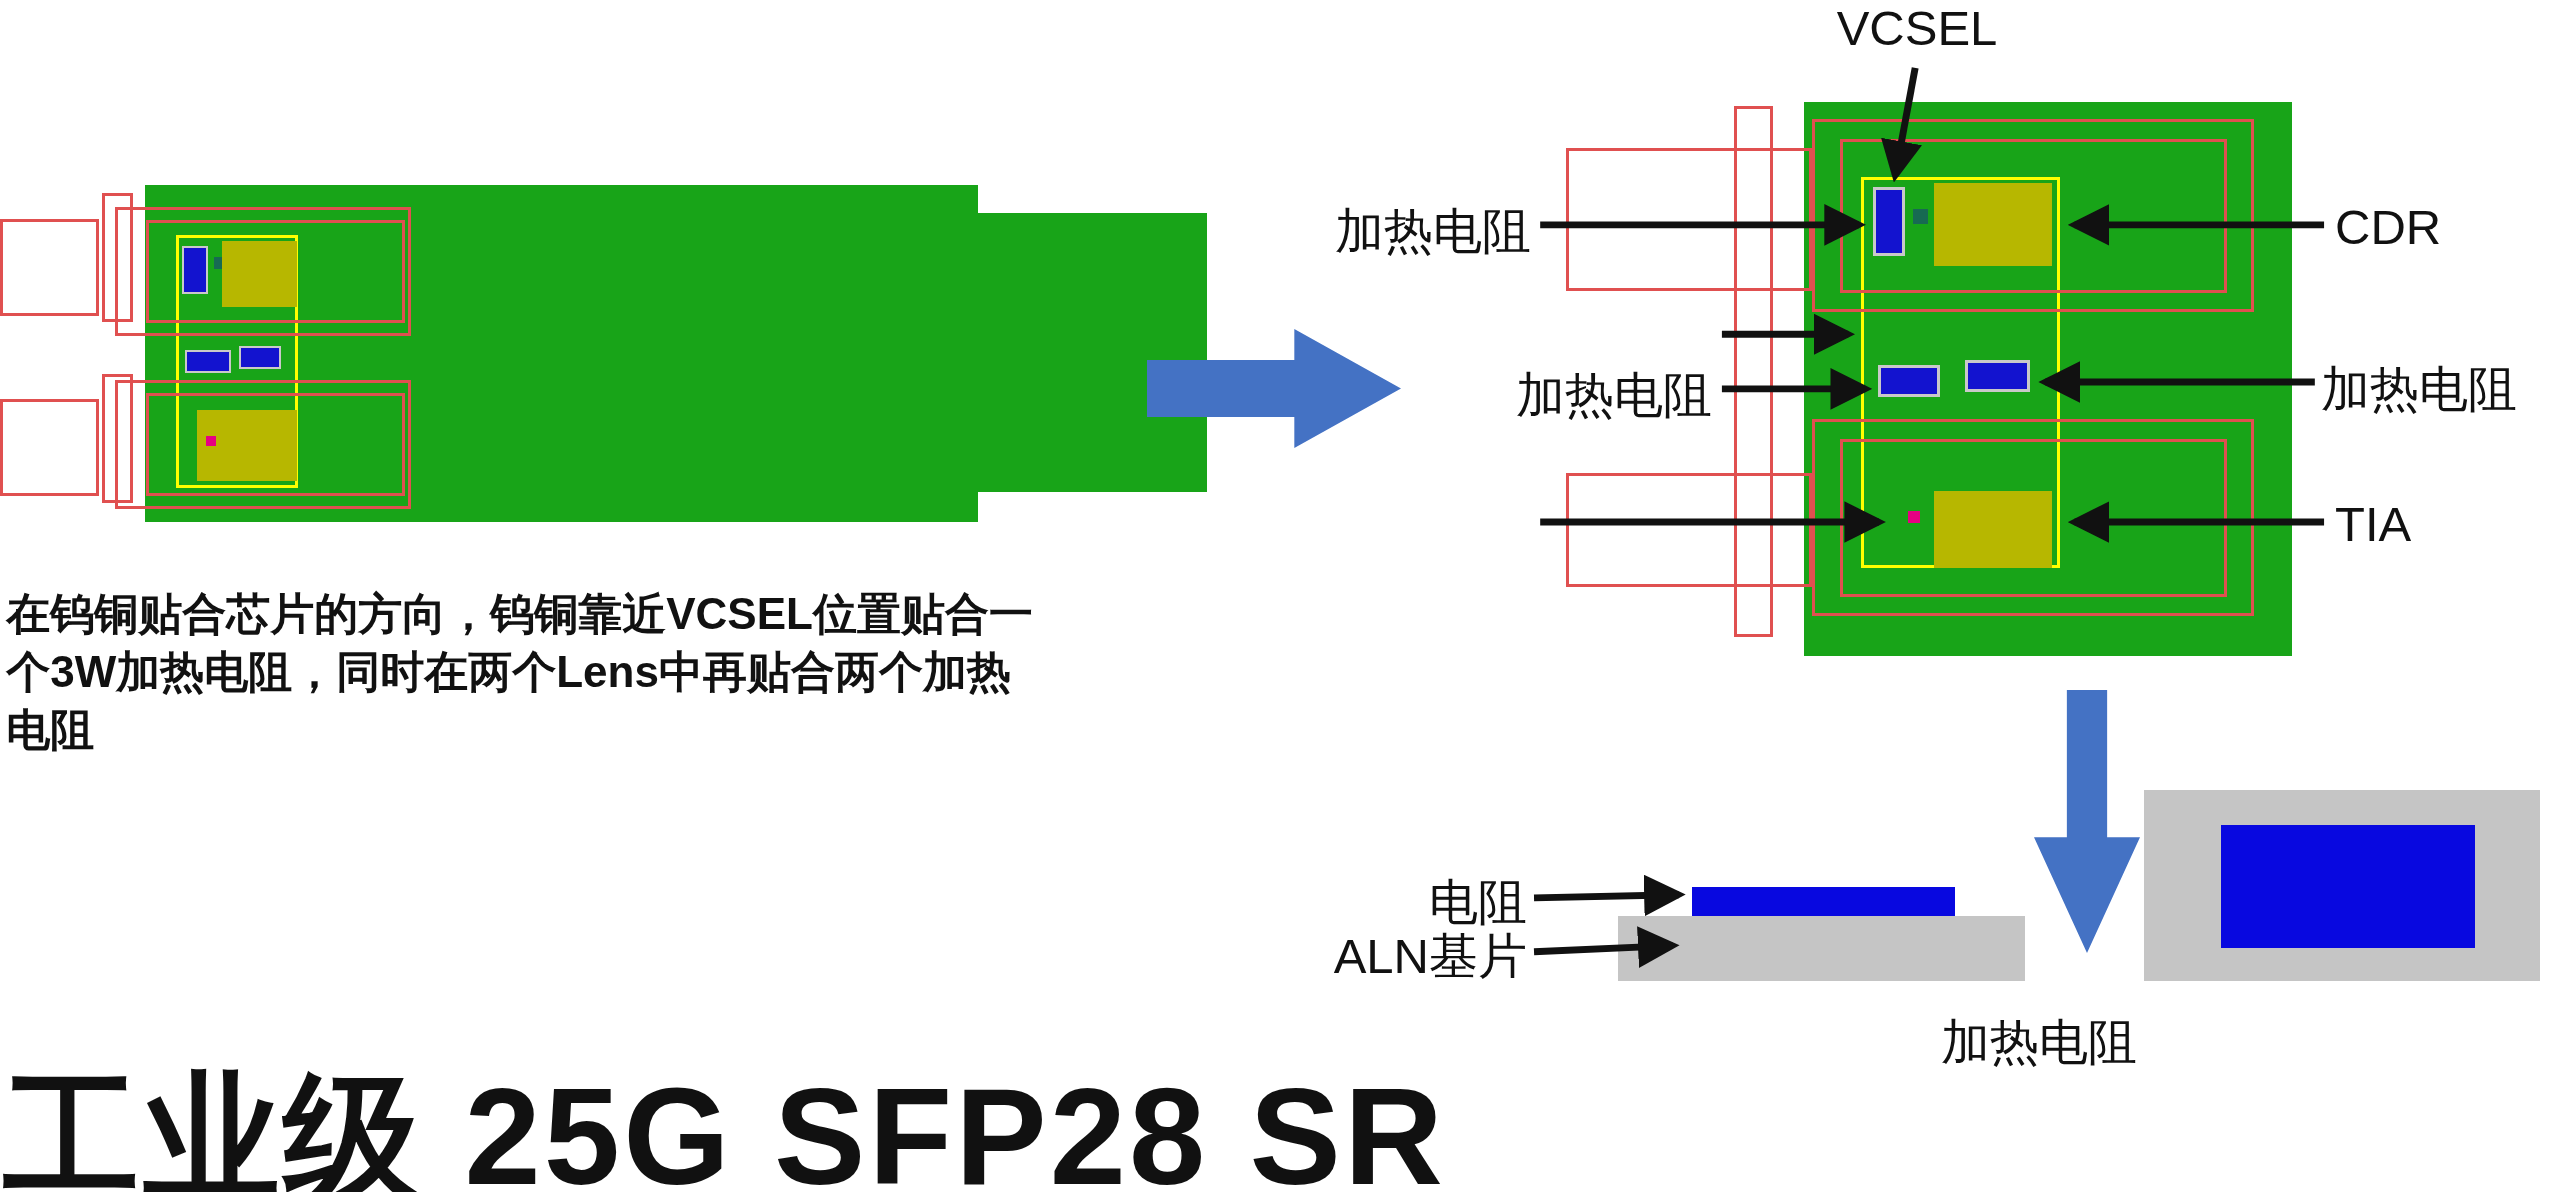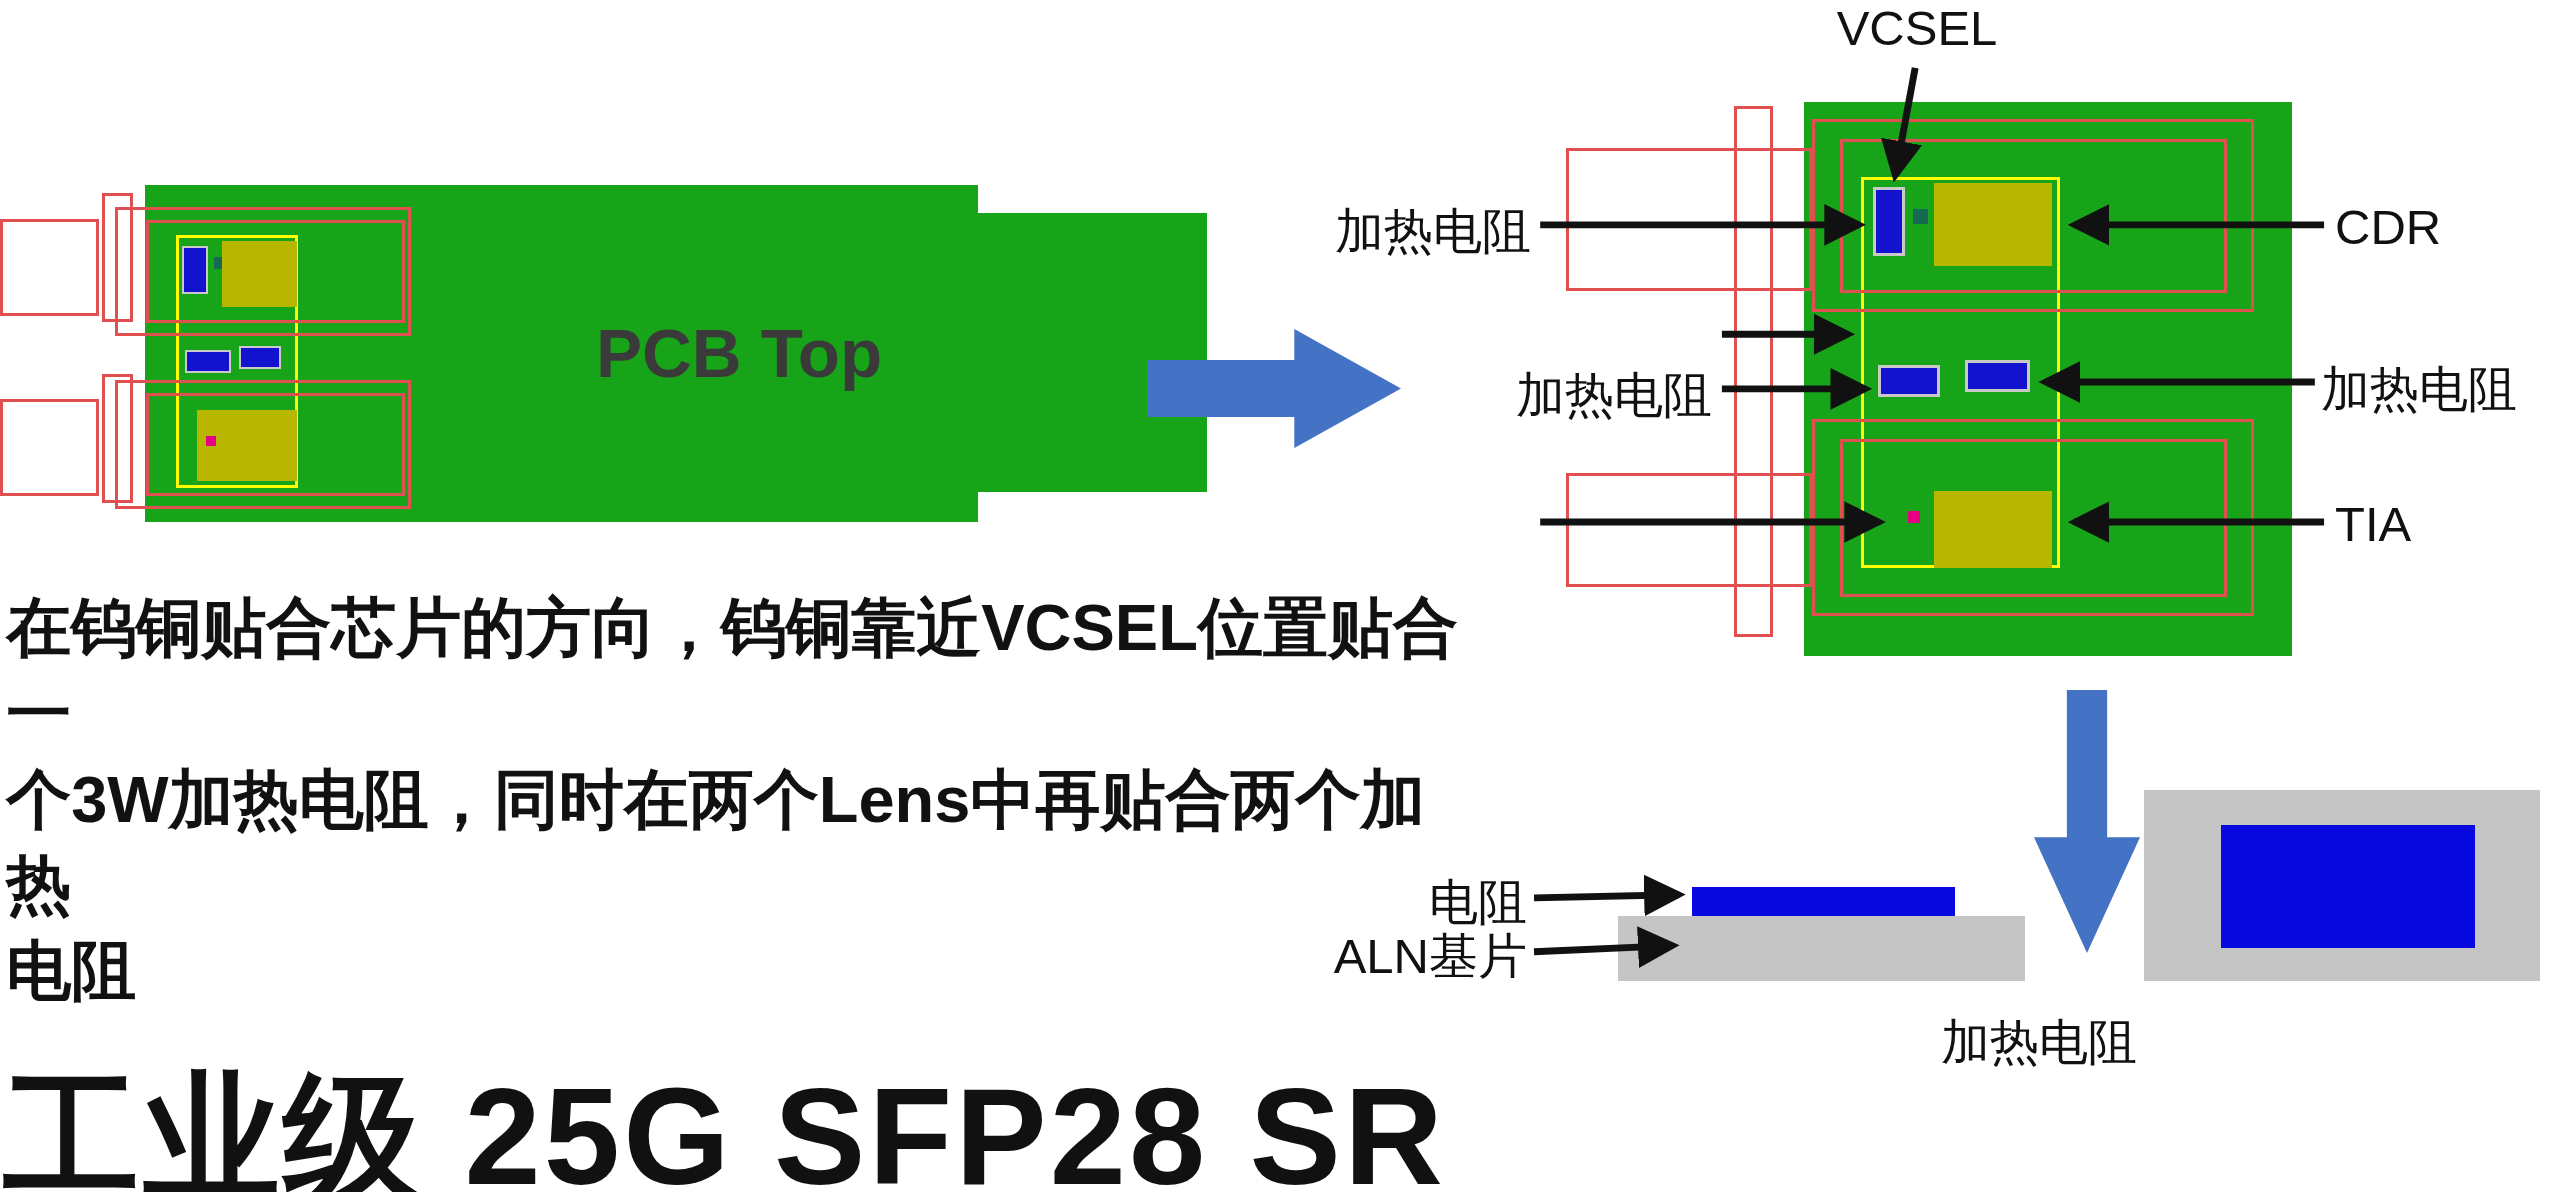--- a/index.html
+++ b/index.html
@@ -13,21 +13,21 @@
   .teal{background:#176a52;}
   .magenta{background:#e60082;}
   .red-outline{border:3.1px solid #e05050;box-sizing:border-box;background:transparent;}
   .yellow-outline{border:3.1px solid #ffff00;box-sizing:border-box;background:transparent;}
   .gray-sub{background:#c5c5c5;}
   .blue-res{background:#0808e0;}
   .label{font-size:49px;font-weight:normal;color:#111;white-space:nowrap;}
   .label-r{text-align:right;}
   .label-c{text-align:center;}
   .pcb-top-label{font-size:69px;font-weight:bold;color:#3a3a3a;text-align:center;white-space:nowrap;}
-  .note{font-size:65px;font-weight:bold;line-height:1.32;white-space:pre-line;color:#111;}
+  .note{font-size:44px;font-weight:bold;line-height:1.32;white-space:pre-line;color:#111;}
   .title{font-size:137px;font-weight:900;letter-spacing:3.1px;color:#111;white-space:nowrap;}
   .blue-arrow-right{background:#4472c4;clip-path:polygon(0 26%,58% 26%,58% 0,100% 50%,58% 100%,58% 74%,0 74%);}
   .blue-arrow-down{background:#4472c4;clip-path:polygon(31% 0,69% 0,69% 56%,100% 56%,50% 100%,0 56%,31% 56%);}
   svg.arrows{position:absolute;left:0;top:0;pointer-events:none;}
 </style>
 </head>
 <body>
 
 <div id="canvas">
 
@@ -45,21 +45,20 @@
 
   <div class="abs red-outline" style="left:0px;top:219px;width:99px;height:97px;"></div>
   <div class="abs red-outline" style="left:0px;top:399px;width:99px;height:97px;"></div>
   <div class="abs red-outline" style="left:102px;top:193px;width:31px;height:129px;"></div>
   <div class="abs red-outline" style="left:102px;top:374px;width:31px;height:129px;"></div>
   <div class="abs red-outline" style="left:115px;top:207px;width:296px;height:129px;"></div>
   <div class="abs red-outline" style="left:115px;top:380px;width:296px;height:129px;"></div>
   <div class="abs red-outline" style="left:146px;top:220px;width:259px;height:103px;"></div>
   <div class="abs red-outline" style="left:146px;top:393px;width:259px;height:103px;"></div>
 
-  <div class="abs pcb-top-label" style="left:539px;top:314px;width:400px;">PCB Top</div>
 
   <div class="abs blue-arrow-right" style="left:1147px;top:329px;width:254px;height:119px;"></div>
   <div class="abs blue-arrow-down" style="left:2034px;top:690px;width:106px;height:263px;"></div>
 
   <div class="abs green" style="left:1804px;top:102px;width:488px;height:554px;"></div>
 
   <div class="abs yellow-outline" style="left:1861px;top:177px;width:199px;height:391px;"></div>
   <div class="abs blue-chip" style="left:1873px;top:187px;width:32px;height:69px;"></div>
   <div class="abs teal" style="left:1913px;top:209px;width:15.4px;height:15.4px;"></div>
   <div class="abs olive" style="left:1934px;top:183px;width:118px;height:83px;"></div>

